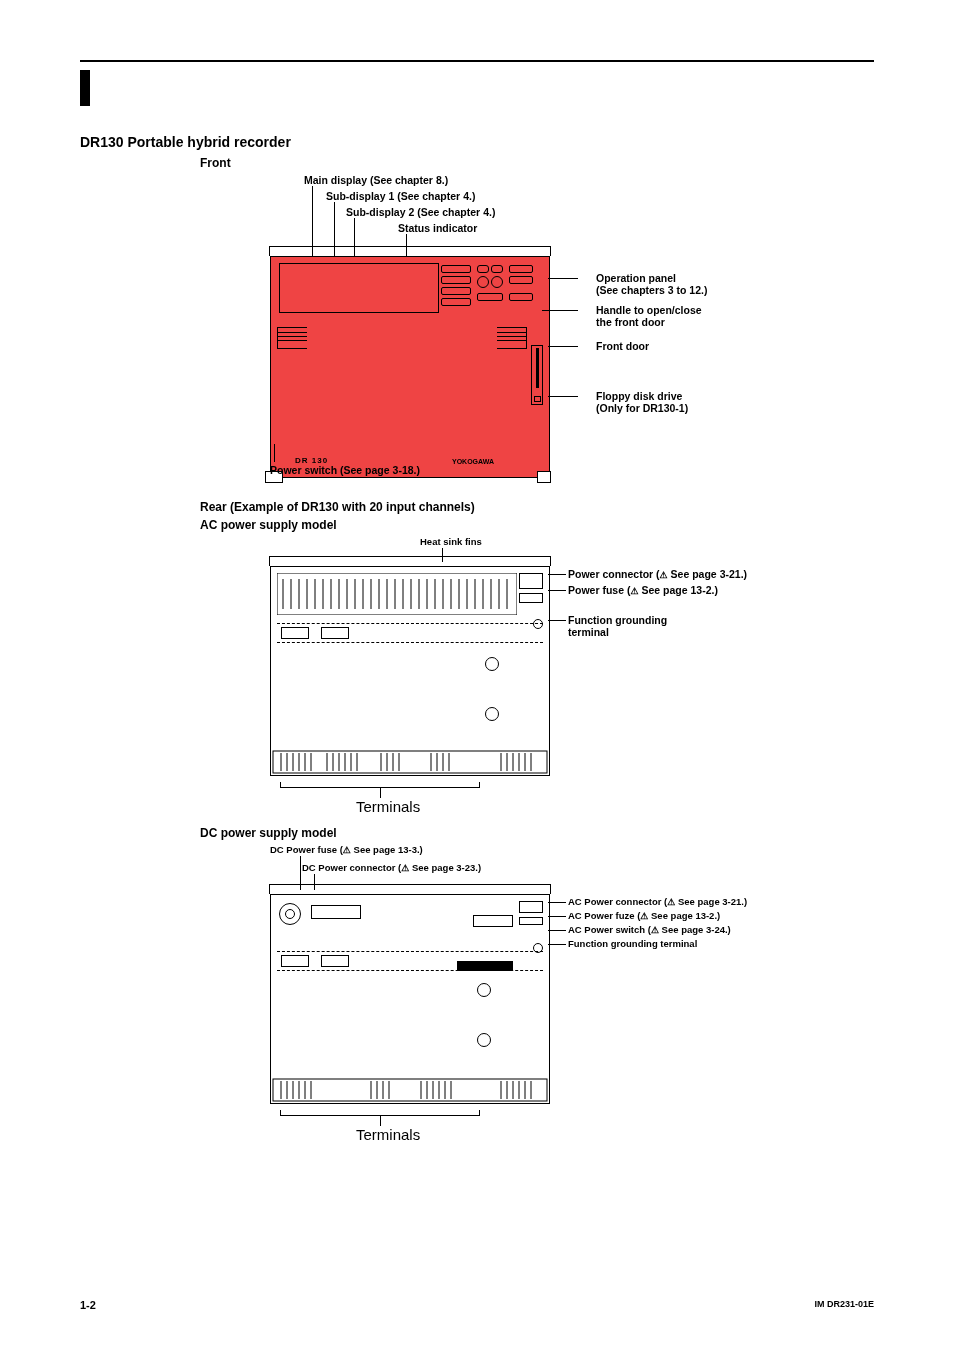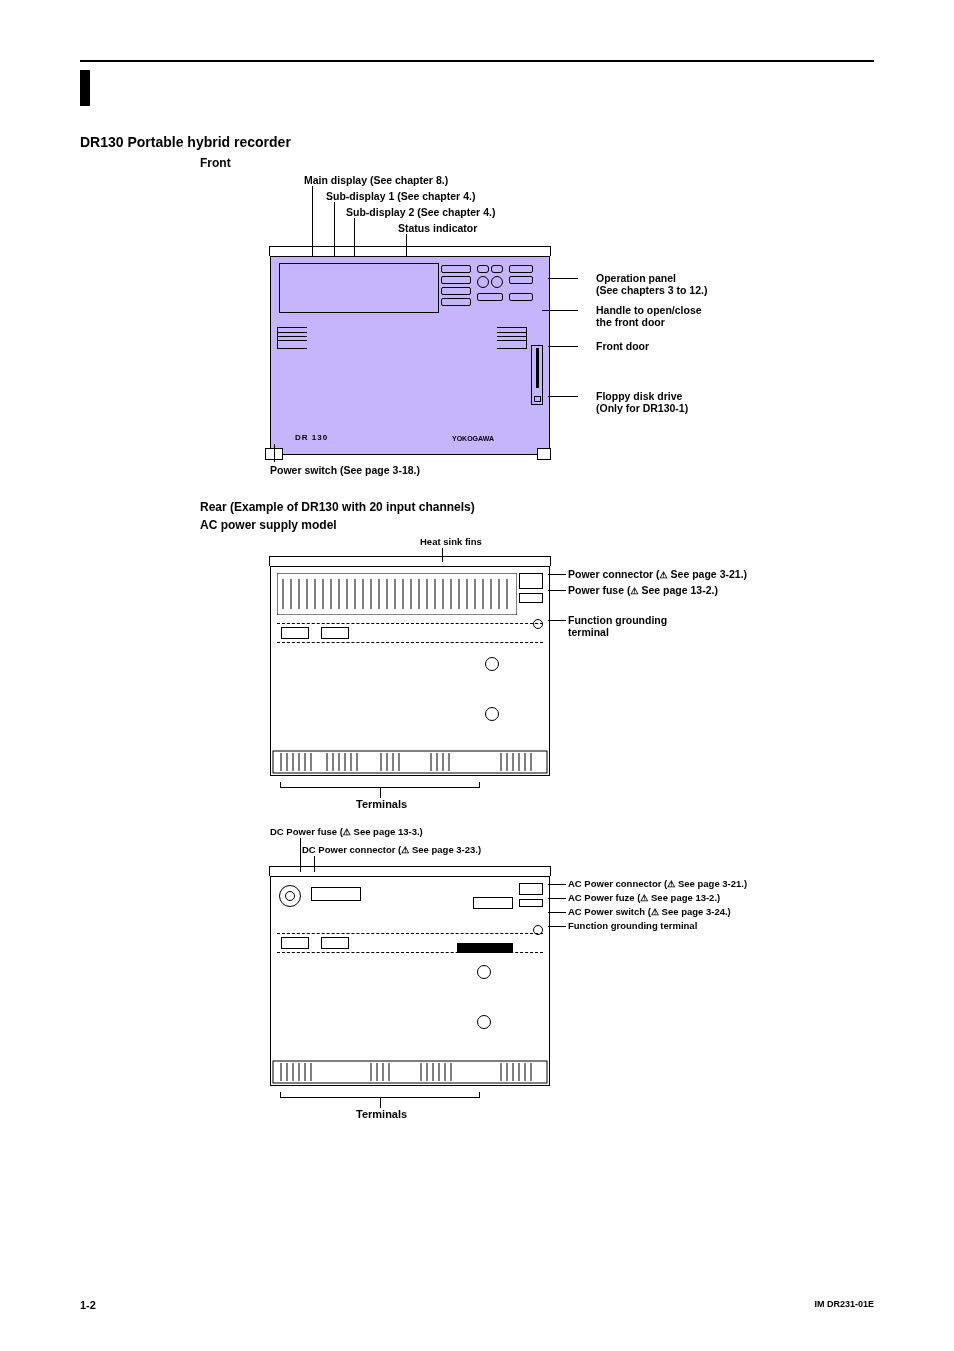--- a/index.html
+++ b/index.html
@@ -62,23 +62,23 @@
   }
   .callout-right {
     position: absolute;
     font-size: 10.5px;
     font-weight: bold;
     left: 326px;
   }
   .device-box {
     border: 1px solid #000;
     width: 280px;
-    height: 199px;
+    height: 222px;
     position: relative;
-    background: #c4b5fd;
+    background: #ef4444;
   }
   .device-top {
     border-top: 1px solid #000;
     border-left: 1px solid #000;
     border-right: 1px solid #000;
     width: 282px;
     height: 10px;
     margin-left:-1px;
     position: relative;
   }
@@ -130,22 +130,22 @@
   }
   .bracket {
     position:absolute;
     border-bottom:1px solid #000;
     border-left:1px solid #000;
     border-right:1px solid #000;
     height:6px;
   }
   .bracket-lbl {
     position:absolute;
-    font-size:11px;
-    font-weight:bold;
+    font-size:15px;
+    font-weight:normal;
     text-align:center;
   }
   svg.mini { position:absolute; }
 </style>
 </head>
 <body>
 
 <div class="page">
 
   <div class="section-title-row">
@@ -342,20 +342,21 @@
     <div class="callout-right" style="top:78px; left:298px;">
       <span>Function grounding</span><br>
       <span>terminal</span>
     </div>
 
     <div class="bracket" style="left:10px; top:246px; width:200px;"></div>
     <div class="callout-line" style="left:110px; top:252px; height:10px;"></div>
     <div class="bracket-lbl" style="left:86px; top:262px;">Terminals</div>
   </div>
 
+  <div class="model-title">DC power supply model</div>
   <div class="figure-block" style="height:310px;">
     <div class="small-label" style="position:absolute; left:0px; top:0;">
       <span>DC Power fuse (</span><span class="warn-tri">⚠</span><span> See page 13-3.)</span>
     </div>
     <div class="small-label" style="position:absolute; left:32px; top:18px;">
       <span>DC Power connector (</span><span class="warn-tri">⚠</span><span> See page 3-23.)</span>
     </div>
     <div class="callout-line" style="left:30px; top:12px; height:34px;"></div>
     <div class="callout-line" style="left:44px; top:30px; height:16px;"></div>
 

